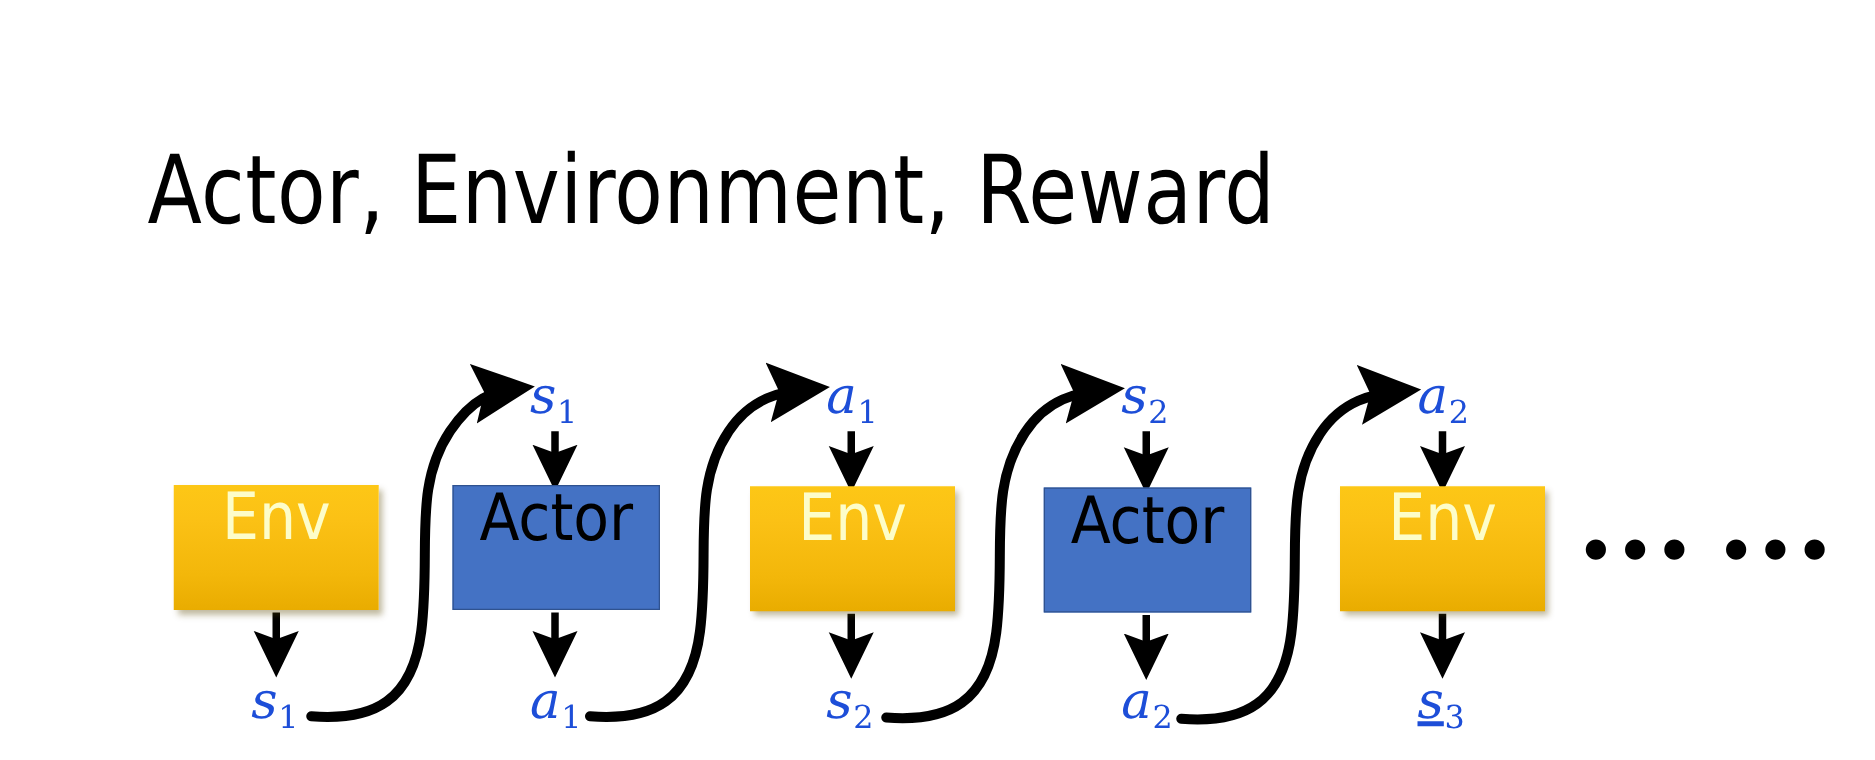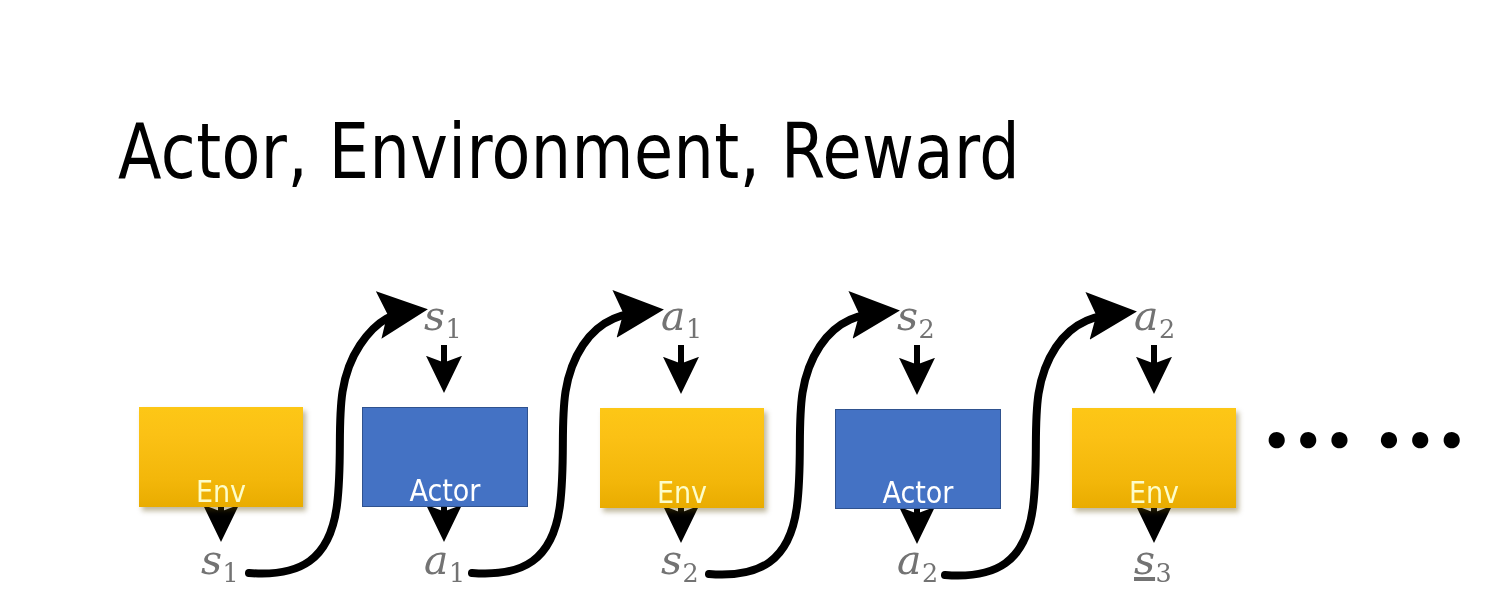--- a/index.html
+++ b/index.html
@@ -32,49 +32,48 @@
     line-height: 1.05;
     transform: scaleX(0.93);
     transform-origin: left center;
   }
 
   
   .node {
     position: absolute;
     box-sizing: border-box;
     display: flex;
-    align-items: flex-end;
+    align-items: flex-start;
     justify-content: center;
     font-family: "DejaVu Sans Condensed", "Liberation Sans", sans-serif;
     font-weight: 300;
-    font-size: 30px;
+    font-size: 52px;
     line-height: 1;
     user-select: none;
-    margin-top: 19px;
   }
   .node.env {
     background: linear-gradient(180deg, #fdc716 0%, #fbc115 28%, #f3b70a 72%, #e9ac00 100%);
     color: #fdfdc9;
     box-shadow: 3px 4px 5px rgba(90, 70, 0, 0.38);
     border: none;
   }
   .node.actor {
     background: #4472c4;
-    color: #ffffff;
+    color: #000000;
     border: 1.5px solid #2f528f;
     box-shadow: none;
   }
 
   
   .mlabel {
     position: absolute;
     font-family: "DejaVu Serif", "Liberation Serif", serif;
     font-style: italic;
     font-size: 41px;
-    color: #737373;
+    color: #1d4ed8;
     white-space: nowrap;
     user-select: none;
     line-height: 1;
   }
   .mlabel sub {
     font-style: normal;
     font-size: 0.62em;
     vertical-align: baseline;
     position: relative;
     top: 0.30em;

